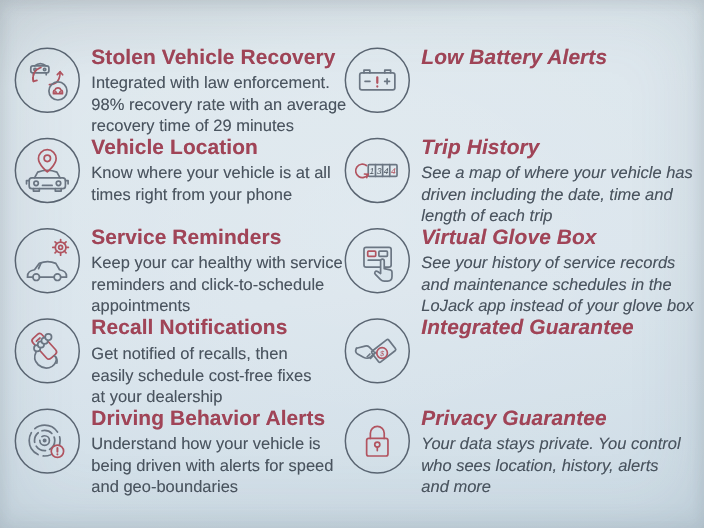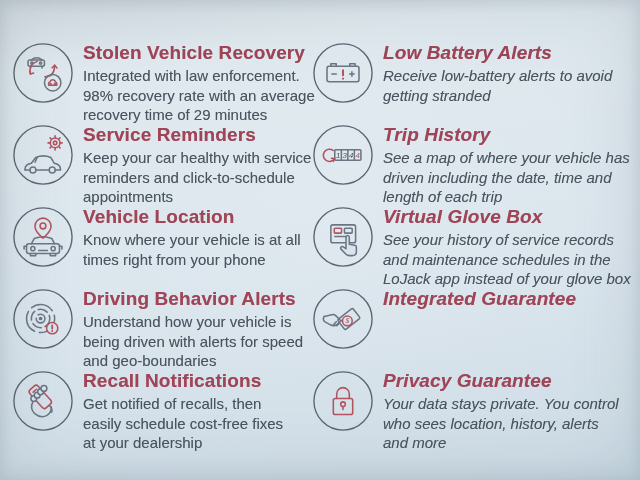--- a/index.html
+++ b/index.html
@@ -72,45 +72,20 @@
           <p>Integrated with law enforcement.
 98% recovery rate with an average
 recovery time of 29 minutes</p>
         </div>
       </div>
       <div class="item">
         <div class="iconwrap">
             <svg viewBox="0 0 64 64" width="62" height="62" fill="none" stroke-linecap="round" stroke-linejoin="round">
               <circle cx="32" cy="32" r="30" stroke="#5a6572" stroke-width="1.4"></circle>
               <g stroke="#6b7683" stroke-width="1.6">
-                <path d="M13.5,47.5 v-1 q0,-5 6.5,-6 l4.5,-6 q8,-3.2 15.5,0 l3.5,6 q6.5,1 6.5,6 v1"></path>
-                <path d="M13.5,47.5 h4.8 M24.7,47.5 h13.6 M44.7,47.5 h4.8"></path>
-                <circle cx="21.6" cy="47.5" r="3.1"></circle>
-                <circle cx="41.5" cy="47.5" r="3.1"></circle>
-                <path d="M26,34.5 l-2.2,5"></path>
-              </g>
-              <g stroke="#b25460" stroke-width="1.6">
-                <circle cx="44.5" cy="19.5" r="5"></circle>
-                <circle cx="44.5" cy="19.5" r="1.8"></circle>
-                <path d="M44.5,12.2 v2.3 M44.5,24.5 v2.3 M37.2,19.5 h2.3 M49.5,19.5 h2.3 M39.3,14.3 l1.7,1.7 M47.9,22.9 l1.7,1.7 M49.6,14.3 l-1.7,1.7 M41,22.9 l-1.7,1.7"></path>
-              </g>
-            </svg>
-          </div>
-        <div class="text">
-          <h3>Service Reminders</h3>
-          <p>Keep your car healthy with service
-reminders and click-to-schedule
-appointments</p>
-        </div>
-      </div>
-      <div class="item">
-        <div class="iconwrap">
-            <svg viewBox="0 0 64 64" width="62" height="62" fill="none" stroke-linecap="round" stroke-linejoin="round">
-              <circle cx="32" cy="32" r="30" stroke="#5a6572" stroke-width="1.4"></circle>
-              <g stroke="#6b7683" stroke-width="1.6">
                 <path d="M20,39 l3,-5.5 q9,-3.5 18,0 l3,5.5"></path>
                 <rect x="15" y="39" width="34" height="10" rx="2.5"></rect>
                 <path d="M15,41.5 h-2.5 v3 M49,41.5 h2.5 v3"></path>
                 <circle cx="21.5" cy="44" r="2.1"></circle>
                 <circle cx="42.5" cy="44" r="2.1"></circle>
                 <path d="M27.5,46 h9"></path>
                 <path d="M19,49 v2.3 h5.5 v-2.3 M39.5,49 v2.3 h5.5 v-2.3"></path>
               </g>
               <g stroke="#b25460" stroke-width="1.6">
                 <path d="M32,12.5 c-4.6,0 -8.3,3.7 -8.3,8.3 c0,6 8.3,12.4 8.3,12.4 s8.3,-6.4 8.3,-12.4 c0,-4.6 -3.7,-8.3 -8.3,-8.3 z"></path>
@@ -122,36 +97,38 @@
           <h3>Vehicle Location</h3>
           <p>Know where your vehicle is at all
 times right from your phone</p>
         </div>
       </div>
       <div class="item">
         <div class="iconwrap">
             <svg viewBox="0 0 64 64" width="62" height="62" fill="none" stroke-linecap="round" stroke-linejoin="round">
               <circle cx="32" cy="32" r="30" stroke="#5a6572" stroke-width="1.4"></circle>
               <g stroke="#6b7683" stroke-width="1.6">
-                <circle cx="29.5" cy="31.5" r="14.5" stroke-dasharray="24 5"></circle>
-                <circle cx="29.5" cy="31.5" r="9.5" stroke-dasharray="10 4"></circle>
-                <circle cx="29.5" cy="31.5" r="4.5" stroke-dasharray="14 4"></circle>
-                <circle cx="29.5" cy="31.5" r="1.1" fill="#6b7683"></circle>
-              </g>
-              <g stroke="#b25460" stroke-width="1.6">
-                <circle cx="41.5" cy="41.5" r="5.8" fill="#d9e4ec"></circle>
-                <path d="M41.5,38.6 v3.4 M41.5,44.4 v.05" stroke-width="1.9"></path>
-              </g>
-            </svg>
-          </div>
-        <div class="text">
-          <h3>Driving Behavior Alerts</h3>
-          <p>Understand how your vehicle is
-being driven with alerts for speed
-and geo-boundaries</p>
+                <path d="M13.5,47.5 v-1 q0,-5 6.5,-6 l4.5,-6 q8,-3.2 15.5,0 l3.5,6 q6.5,1 6.5,6 v1"></path>
+                <path d="M13.5,47.5 h4.8 M24.7,47.5 h13.6 M44.7,47.5 h4.8"></path>
+                <circle cx="21.6" cy="47.5" r="3.1"></circle>
+                <circle cx="41.5" cy="47.5" r="3.1"></circle>
+                <path d="M26,34.5 l-2.2,5"></path>
+              </g>
+              <g stroke="#b25460" stroke-width="1.6">
+                <circle cx="44.5" cy="19.5" r="5"></circle>
+                <circle cx="44.5" cy="19.5" r="1.8"></circle>
+                <path d="M44.5,12.2 v2.3 M44.5,24.5 v2.3 M37.2,19.5 h2.3 M49.5,19.5 h2.3 M39.3,14.3 l1.7,1.7 M47.9,22.9 l1.7,1.7 M49.6,14.3 l-1.7,1.7 M41,22.9 l-1.7,1.7"></path>
+              </g>
+            </svg>
+          </div>
+        <div class="text">
+          <h3>Service Reminders</h3>
+          <p>Keep your car healthy with service
+reminders and click-to-schedule
+appointments</p>
         </div>
       </div>
       <div class="item">
         <div class="iconwrap">
             <svg viewBox="0 0 64 64" width="62" height="62" fill="none" stroke-linecap="round" stroke-linejoin="round">
               <circle cx="32" cy="32" r="30" stroke="#5a6572" stroke-width="1.4"></circle>
               <g stroke="#b25460" stroke-width="1.6" transform="rotate(-42 30 29)">
                 <rect x="24.5" y="15" width="11.5" height="25" rx="3"></rect>
                 <path d="M28,19 h4.5"></path>
               </g>
@@ -167,42 +144,63 @@
               </g>
             </svg>
           </div>
         <div class="text">
           <h3>Recall Notifications</h3>
           <p>Get notified of recalls, then
 easily schedule cost-free fixes
 at your dealership</p>
         </div>
       </div>
+      <div class="item">
+        <div class="iconwrap">
+            <svg viewBox="0 0 64 64" width="62" height="62" fill="none" stroke-linecap="round" stroke-linejoin="round">
+              <circle cx="32" cy="32" r="30" stroke="#5a6572" stroke-width="1.4"></circle>
+              <g stroke="#6b7683" stroke-width="1.6">
+                <circle cx="29.5" cy="31.5" r="14.5" stroke-dasharray="24 5"></circle>
+                <circle cx="29.5" cy="31.5" r="9.5" stroke-dasharray="10 4"></circle>
+                <circle cx="29.5" cy="31.5" r="4.5" stroke-dasharray="14 4"></circle>
+                <circle cx="29.5" cy="31.5" r="1.1" fill="#6b7683"></circle>
+              </g>
+              <g stroke="#b25460" stroke-width="1.6">
+                <circle cx="41.5" cy="41.5" r="5.8" fill="#d9e4ec"></circle>
+                <path d="M41.5,38.6 v3.4 M41.5,44.4 v.05" stroke-width="1.9"></path>
+              </g>
+            </svg>
+          </div>
+        <div class="text">
+          <h3>Driving Behavior Alerts</h3>
+          <p>Understand how your vehicle is
+being driven with alerts for speed
+and geo-boundaries</p>
+        </div>
+      </div>
     </div>
 
     <div class="col right">
       <div class="item">
         <div class="iconwrap">
             <svg viewBox="0 0 64 64" width="62" height="62" fill="none" stroke-linecap="round" stroke-linejoin="round">
               <circle cx="32" cy="32" r="30" stroke="#5a6572" stroke-width="1.4"></circle>
               <g stroke="#6b7683" stroke-width="1.6">
                 <rect x="15.5" y="25" width="33" height="16" rx="2"></rect>
                 <path d="M19.5,25 v-2.6 h5.5 v2.6 M39,25 v-2.6 h5.5 v2.6"></path>
                 <path d="M20.5,33 h4.6"></path>
                 <path d="M41.2,30.7 v4.6 M38.9,33 h4.6"></path>
               </g>
               <g stroke="#b25460" stroke-width="1.6">
                 <path d="M32,29.2 v5.2 M32,37.8 v.05" stroke-width="2.1"></path>
               </g>
             </svg>
           </div>
         <div class="text">
           <h3>Low Battery Alerts</h3>
-          <p>Receive low-battery alerts to avoid
-getting stranded</p>
         </div>
       </div>
       <div class="item">
         <div class="iconwrap">
             <svg viewBox="0 0 64 64" width="62" height="62" fill="none" stroke-linecap="round" stroke-linejoin="round">
               <circle cx="32" cy="32" r="30" stroke="#5a6572" stroke-width="1.4"></circle>
               <g stroke="#6b7683" stroke-width="1.6">
                 <rect x="23.5" y="26.5" width="27" height="11" rx="1"></rect>
                 <path d="M30.3,26.5 v11 M37,26.5 v11 M43.7,26.5 v11"></path>
               </g>

